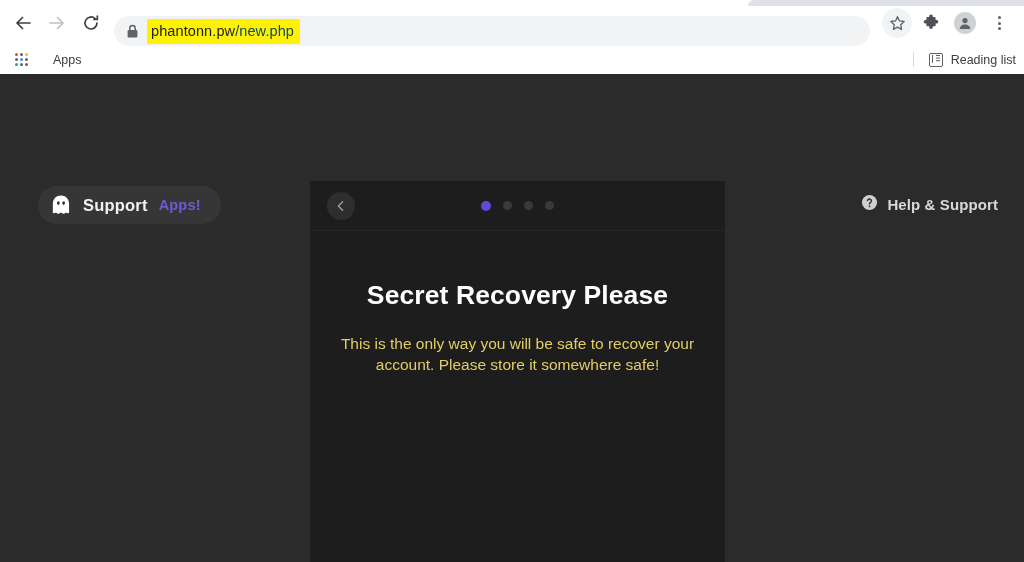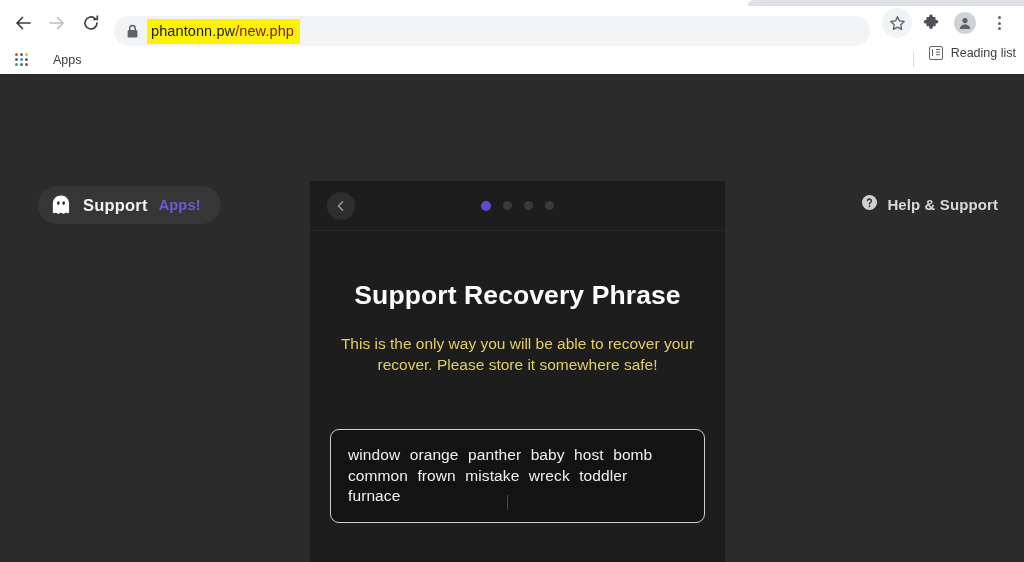--- a/index.html
+++ b/index.html
@@ -67,21 +67,21 @@
   }
   .url-highlight {
     position: absolute;
     left: -4px; right: -6px;
     top: -4px; bottom: -5px;
     background: #fff200;
     z-index: 0;
     border-radius: 1px;
   }
   .url-domain { position: relative; z-index: 1; color: #202124; }
-  .url-path   { position: relative; z-index: 1; color: #7f1d1d; }
+  .url-path   { position: relative; z-index: 1; color: #0c4a6e; }
 
   .tb-icon {
     width: 30px; height: 30px;
     display: flex; align-items: center; justify-content: center;
     flex: 0 0 auto;
     margin-left: 4px;
     border-radius: 50%;
   }
   .tb-icon.star-bg { background: #f1f3f4; }
   .avatar-circle {
@@ -114,21 +114,21 @@
   .apps-grid i { width: 3px; height: 3px; border-radius: 50%; background: #5f6368; display: block; }
   .apps-grid i:nth-child(1){ background:#ea4335; }
   .apps-grid i:nth-child(3){ background:#fbbc04; }
   .apps-grid i:nth-child(5){ background:#4285f4; }
   .apps-grid i:nth-child(7){ background:#34a853; }
   .bm-label { font-size: 12.5px; color: #3c4043; }
 
   .reading-list {
     position: absolute;
     right: 8px; top: 0; bottom: 0;
-    display: flex; align-items: flex-start; gap: 8px;
+    display: flex; align-items: center; gap: 8px;
     padding-left: 16px;
   }
   .rl-sep {
     position: absolute; left: 0; top: 6px; bottom: 6px;
     width: 1px; background: #dadce0;
   }
   .rl-icon {
     width: 14px; height: 14px;
     border: 1.4px solid #5f6368;
     border-radius: 2px;
@@ -387,23 +387,19 @@
       </div>
       <div class="dots">
         <span class="dot active"></span>
         <span class="dot"></span>
         <span class="dot"></span>
         <span class="dot"></span>
       </div>
     </div>
 
     <div class="modal-body">
-      <div class="title">Support Recovery Phrase</div>
-      <div class="warning">This is the only way you will be able to recover your recover. Please store it somewhere safe!</div>
-
-      <div class="phrase-box">
-        <div class="phrase-words">window orange panther baby host bomb common frown mistake wreck toddler furnace</div>
-        <span class="text-caret"></span>
-      </div>
+      <div class="title">Secret Recovery Please</div>
+      <div class="warning">This is the only way you will be safe to recover your account. Please store it somewhere safe!</div>
+
 
     </div>
   </div>
 </div>
 
 </body></html>

